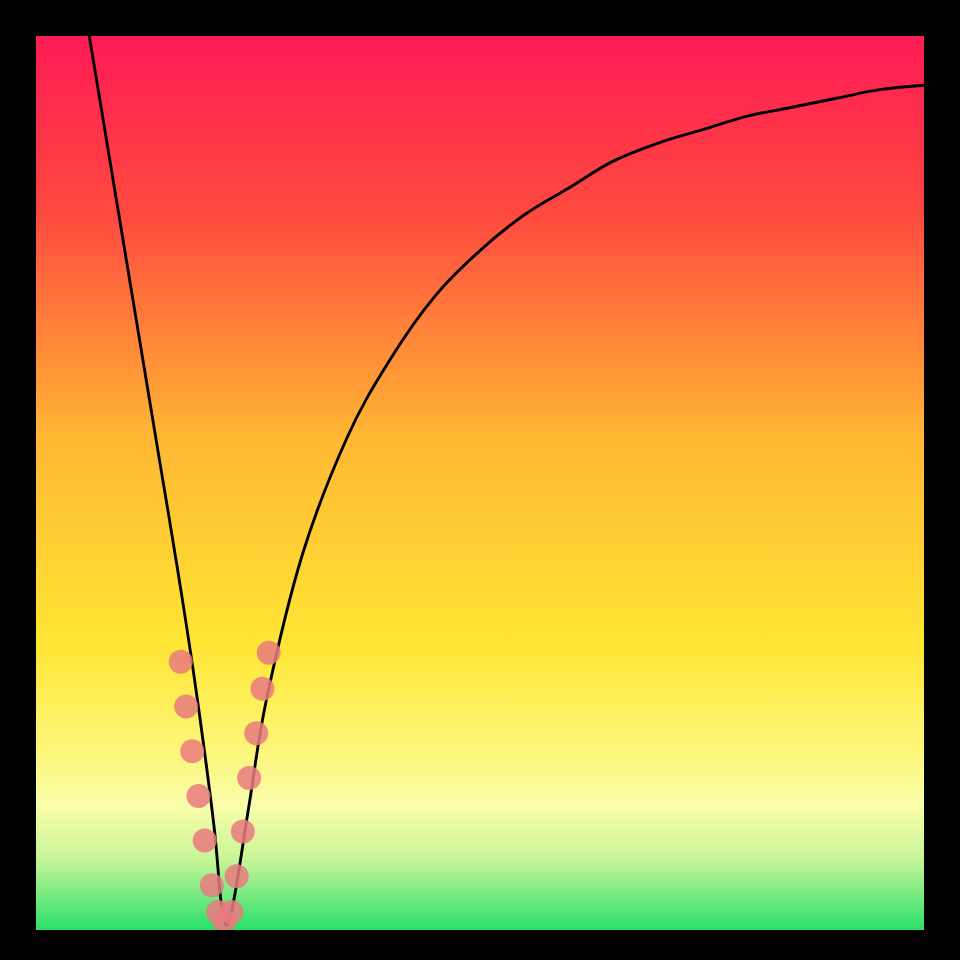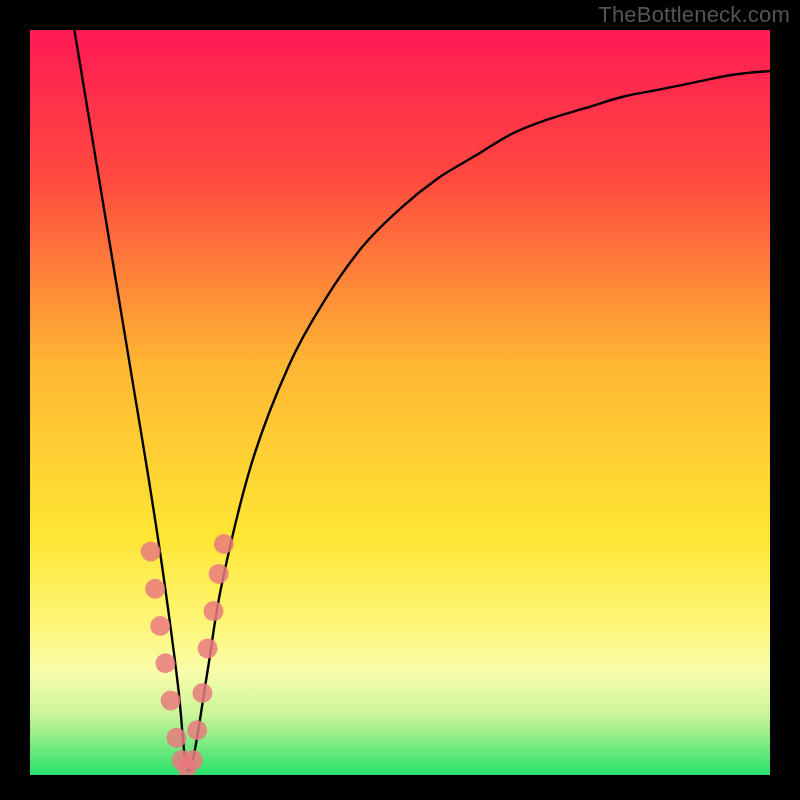--- a/index.html
+++ b/index.html
@@ -72,14 +72,13 @@
           <circle cx="167.2" cy="700.3" r="10" fill="#e97a7f" fill-opacity="0.85"></circle>
           <circle cx="172.4" cy="663.0" r="10" fill="#e97a7f" fill-opacity="0.85"></circle>
           <circle cx="177.6" cy="618.4" r="10" fill="#e97a7f" fill-opacity="0.85"></circle>
           <circle cx="183.5" cy="581.1" r="10" fill="#e97a7f" fill-opacity="0.85"></circle>
           <circle cx="188.7" cy="543.9" r="10" fill="#e97a7f" fill-opacity="0.85"></circle>
           <circle cx="193.9" cy="514.0" r="10" fill="#e97a7f" fill-opacity="0.85"></circle>
         </g>
     </svg>
   </div>
 
-  <div class="watermark">TheBottleneck.com</div>
 </div>
 
 </body></html>

